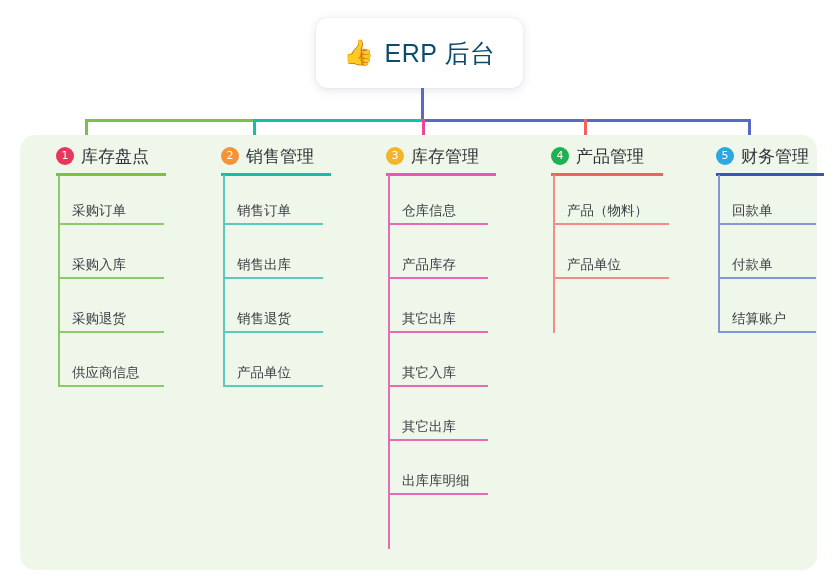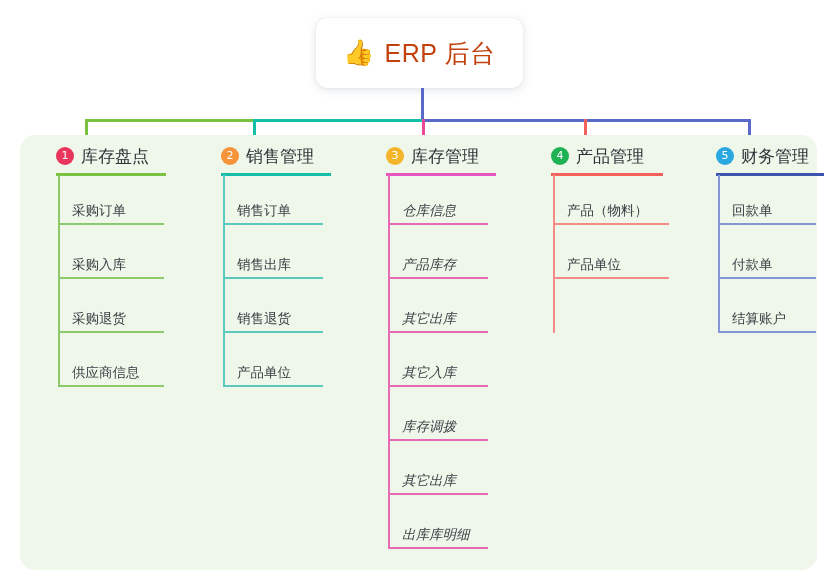--- a/index.html
+++ b/index.html
@@ -38,21 +38,21 @@
   #root-emoji {
     font-family: "DejaVu Sans", sans-serif;
     font-size: 25px;
     line-height: 1;
     color: #f0b429;
     display: block;
     transform: translateY(-1px);
   }
   #root-title {
     font-size: 25px;
-    color: #c2410c;
+    color: #0c4a6e;
     letter-spacing: 0.5px;
     white-space: nowrap;
   }
 
   
   .conn {
     position: absolute;
   }
   .conn-v { width: 3px; }
   .conn-h { height: 3px; }
@@ -211,40 +211,36 @@
             <div class="leaf-rule" style="width: 100px; background: rgb(92, 201, 189);"></div>
           </div>
         </div>
       </div>
       <div class="column" style="left: 368px;">
         <div class="col-head" style="width: 108px;">
           <span class="badge" style="background: rgb(245, 181, 42);">3</span>
           <span class="col-title">库存管理</span>
         </div>
         <div class="head-rule" style="width: 110px; background: rgb(231, 85, 192); top: 30px;"></div>
-        <div class="leaves" style="margin-top: 6px; font-style: italic;">
+        <div class="leaves" style="margin-top: 6px;">
           <div class="spine" style="background: rgb(230, 107, 180); height: 374px;"></div>
           <div class="leaf">
             <span class="leaf-label">仓库信息</span>
             <div class="leaf-rule" style="width: 100px; background: rgb(230, 107, 180);"></div>
           </div>
           <div class="leaf">
             <span class="leaf-label">产品库存</span>
             <div class="leaf-rule" style="width: 100px; background: rgb(230, 107, 180);"></div>
           </div>
           <div class="leaf">
             <span class="leaf-label">其它出库</span>
             <div class="leaf-rule" style="width: 100px; background: rgb(230, 107, 180);"></div>
           </div>
           <div class="leaf">
             <span class="leaf-label">其它入库</span>
-            <div class="leaf-rule" style="width: 100px; background: rgb(230, 107, 180);"></div>
-          </div>
-          <div class="leaf">
-            <span class="leaf-label">库存调拨</span>
             <div class="leaf-rule" style="width: 100px; background: rgb(230, 107, 180);"></div>
           </div>
           <div class="leaf">
             <span class="leaf-label">其它出库</span>
             <div class="leaf-rule" style="width: 100px; background: rgb(230, 107, 180);"></div>
           </div>
           <div class="leaf">
             <span class="leaf-label">出库库明细</span>
             <div class="leaf-rule" style="width: 100px; background: rgb(230, 107, 180);"></div>
           </div>

